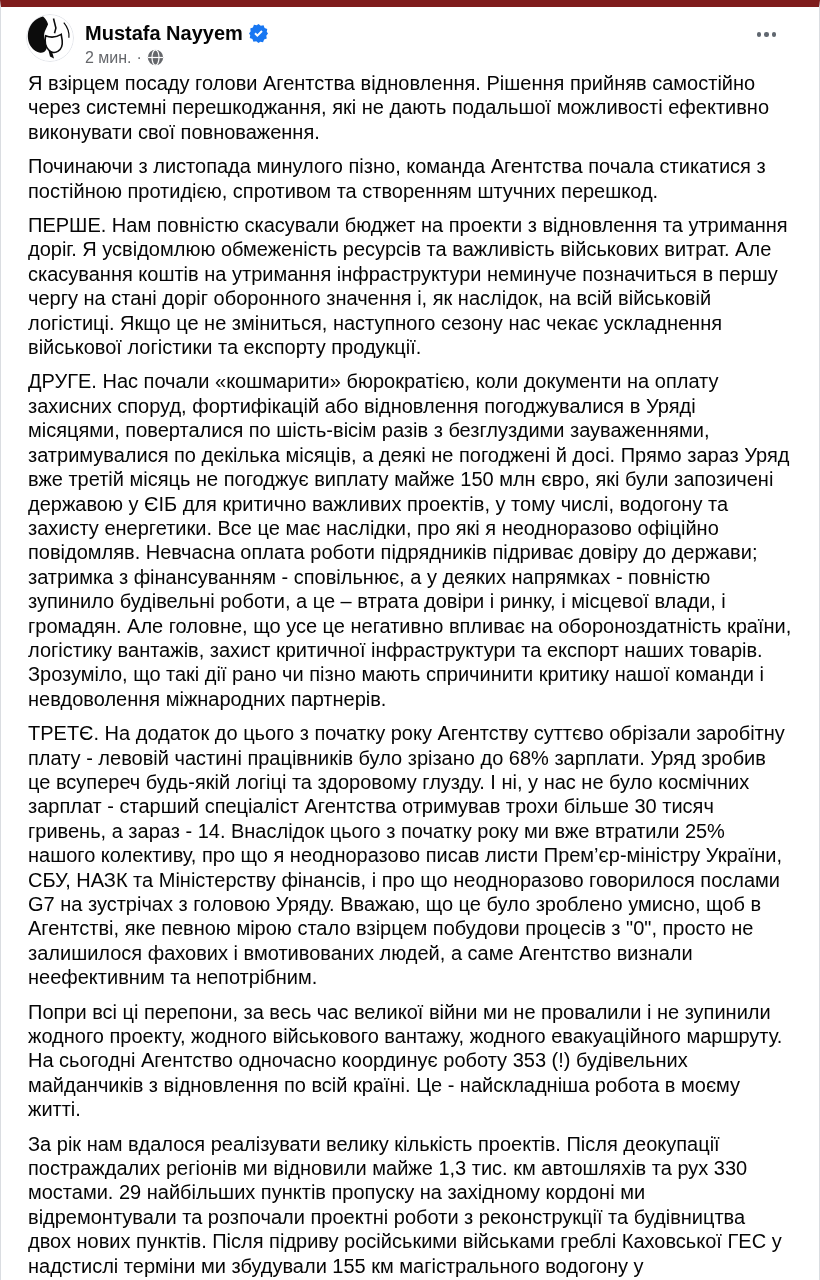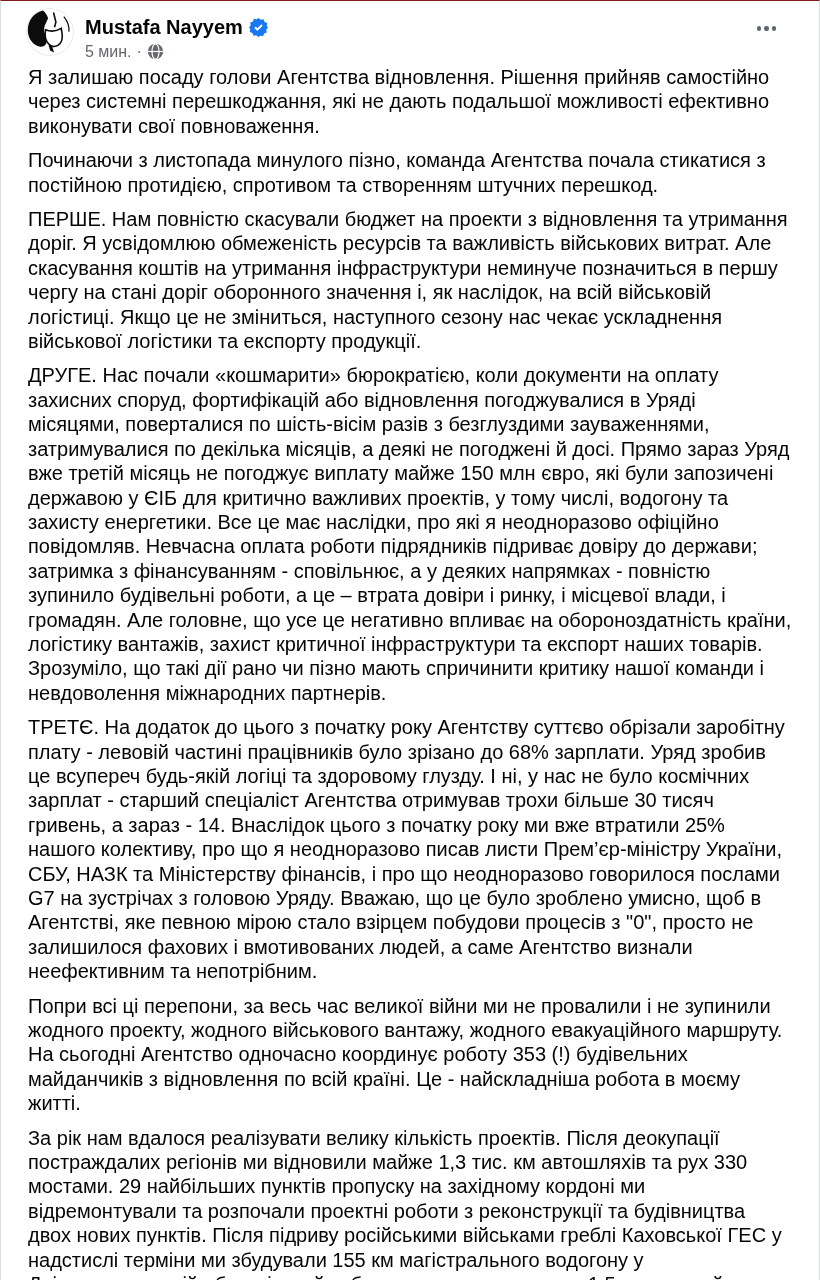--- a/index.html
+++ b/index.html
@@ -4,21 +4,21 @@
 <style>
   html, body { margin: 0; padding: 0; background: #ffffff; }
   .post-card {
     position: relative;
     width: 820px;
     height: 1280px;
     box-sizing: border-box;
     background: #ffffff;
     border-left: 1px solid #dadde1;
     border-right: 1px solid #dadde1;
-    border-top: 1px solid #7f1d1d;
+    border-top: 7px solid #7f1d1d;
     overflow: hidden;
     font-family: "Liberation Sans", "DejaVu Sans", sans-serif;
     color: #050505;
   }
   
   .post-header { position: relative; height: 56px; }
   .avatar {
     position: absolute; left: 25px; top: 7px;
     width: 48px; height: 48px; border-radius: 50%;
     overflow: hidden; display: block; cursor: pointer;
@@ -75,40 +75,40 @@
 
     <div class="header-text">
       <div class="name-row">
         <a class="author">Mustafa Nayyem</a>
         <svg class="badge" viewBox="0 0 20 20" xmlns="http://www.w3.org/2000/svg">
           <path fill="#1877F2" d="M10 0l2.4 1.8 2.9-.5 1.1 2.8 2.8 1.1-.5 2.9L20 10l-1.8 2.4.5 2.9-2.8 1.1-1.1 2.8-2.9-.5L10 20l-2.4-1.8-2.9.5-1.1-2.8-2.8-1.1.5-2.9L0 10l1.8-2.4-.5-2.9 2.8-1.1L5.2.8l2.9.5z"></path>
           <path fill="#ffffff" d="M8.8 13.7L5.6 10.5l1.5-1.5 1.7 1.7 4.1-4.1 1.5 1.5z"></path>
         </svg>
       </div>
       <div class="meta-row">
-        <a class="timestamp">5 мин.</a>
+        <a class="timestamp">2 мин.</a>
         <span class="meta-sep">·</span>
         <svg class="globe" viewBox="0 0 17 17" xmlns="http://www.w3.org/2000/svg">
           <circle cx="8.5" cy="8.5" r="7.7" fill="#65676B"></circle>
           <path d="M1 8.5h15" stroke="#ffffff" stroke-width="1.2" fill="none"></path>
           <ellipse cx="8.5" cy="8.5" rx="3.5" ry="7.7" stroke="#ffffff" stroke-width="1.2" fill="none"></ellipse>
         </svg>
       </div>
     </div>
 
     <div class="menu-btn" title="">
       <span class="mdot"></span>
       <span class="mdot"></span>
       <span class="mdot"></span>
     </div>
 
   </div>
 
   <div class="post-body">
-      <p class="post-paragraph">Я залишаю посаду голови Агентства відновлення. Рішення прийняв самостійно через системні перешкоджання, які не дають подальшої можливості ефективно виконувати свої повноваження.</p>
+      <p class="post-paragraph">Я взірцем посаду голови Агентства відновлення. Рішення прийняв самостійно через системні перешкоджання, які не дають подальшої можливості ефективно виконувати свої повноваження.</p>
       <p class="post-paragraph">Починаючи з листопада минулого пізно, команда Агентства почала стикатися з постійною протидією, спротивом та створенням штучних перешкод.</p>
       <p class="post-paragraph">ПЕРШЕ. Нам повністю скасували бюджет на проекти з відновлення та утримання доріг. Я усвідомлюю обмеженість ресурсів та важливість військових витрат. Але скасування коштів на утримання інфраструктури неминуче позначиться в першу чергу на стані доріг оборонного значення і, як наслідок, на всій військовій логістиці. Якщо це не зміниться, наступного сезону нас чекає ускладнення військової логістики та експорту продукції.</p>
       <p class="post-paragraph">ДРУГЕ. Нас почали «кошмарити» бюрократією, коли документи на оплату захисних споруд, фортифікацій або відновлення погоджувалися в Уряді місяцями, поверталися по шість-вісім разів з безглуздими зауваженнями, затримувалися по декілька місяців, а деякі не погоджені й досі. Прямо зараз Уряд вже третій місяць не погоджує виплату майже 150 млн євро, які були запозичені державою у ЄІБ для критично важливих проектів, у тому числі, водогону та захисту енергетики. Все це має наслідки, про які я неодноразово офіційно повідомляв. Невчасна оплата роботи підрядників підриває довіру до держави; затримка з фінансуванням - сповільнює, а у деяких напрямках - повністю зупинило будівельні роботи, а це – втрата довіри і ринку, і місцевої влади, і громадян. Але головне, що усе це негативно впливає на обороноздатність країни, логістику вантажів, захист критичної інфраструктури та експорт наших товарів. Зрозуміло, що такі дії рано чи пізно мають спричинити критику нашої команди і невдоволення міжнародних партнерів.</p>
       <p class="post-paragraph">ТРЕТЄ. На додаток до цього з початку року Агентству суттєво обрізали заробітну плату - левовій частині працівників було зрізано до 68% зарплати. Уряд зробив це всупереч будь-якій логіці та здоровому глузду. І ні, у нас не було космічних зарплат - старший спеціаліст Агентства отримував трохи більше 30 тисяч гривень, а зараз - 14. Внаслідок цього з початку року ми вже втратили 25% нашого колективу, про що я неодноразово писав листи Прем’єр-міністру України, СБУ, НАЗК та Міністерству фінансів, і про що неодноразово говорилося послами G7 на зустрічах з головою Уряду. Вважаю, що це було зроблено умисно, щоб в Агентстві, яке певною мірою стало взірцем побудови процесів з "0", просто не залишилося фахових і вмотивованих людей, а саме Агентство визнали неефективним та непотрібним.</p>
       <p class="post-paragraph">Попри всі ці перепони, за весь час великої війни ми не провалили і не зупинили жодного проекту, жодного військового вантажу, жодного евакуаційного маршруту. На сьогодні Агентство одночасно координує роботу 353 (!) будівельних майданчиків з відновлення по всій країні. Це - найскладніша робота в моєму житті.</p>
       <p class="post-paragraph">За рік нам вдалося реалізувати велику кількість проектів. Після деокупації постраждалих регіонів ми відновили майже 1,3 тис. км автошляхів та рух 330 мостами. 29 найбільших пунктів пропуску на західному кордоні ми відремонтували та розпочали проектні роботи з реконструкції та будівництва двох нових пунктів. Після підриву російськими військами греблі Каховської ГЕС у надстислі терміни ми збудували 155 км магістрального водогону у Дніпропетровській області, який забезпечить питною водою 1,5 млн людей.</p>
     </div>
 
 </div>
 

